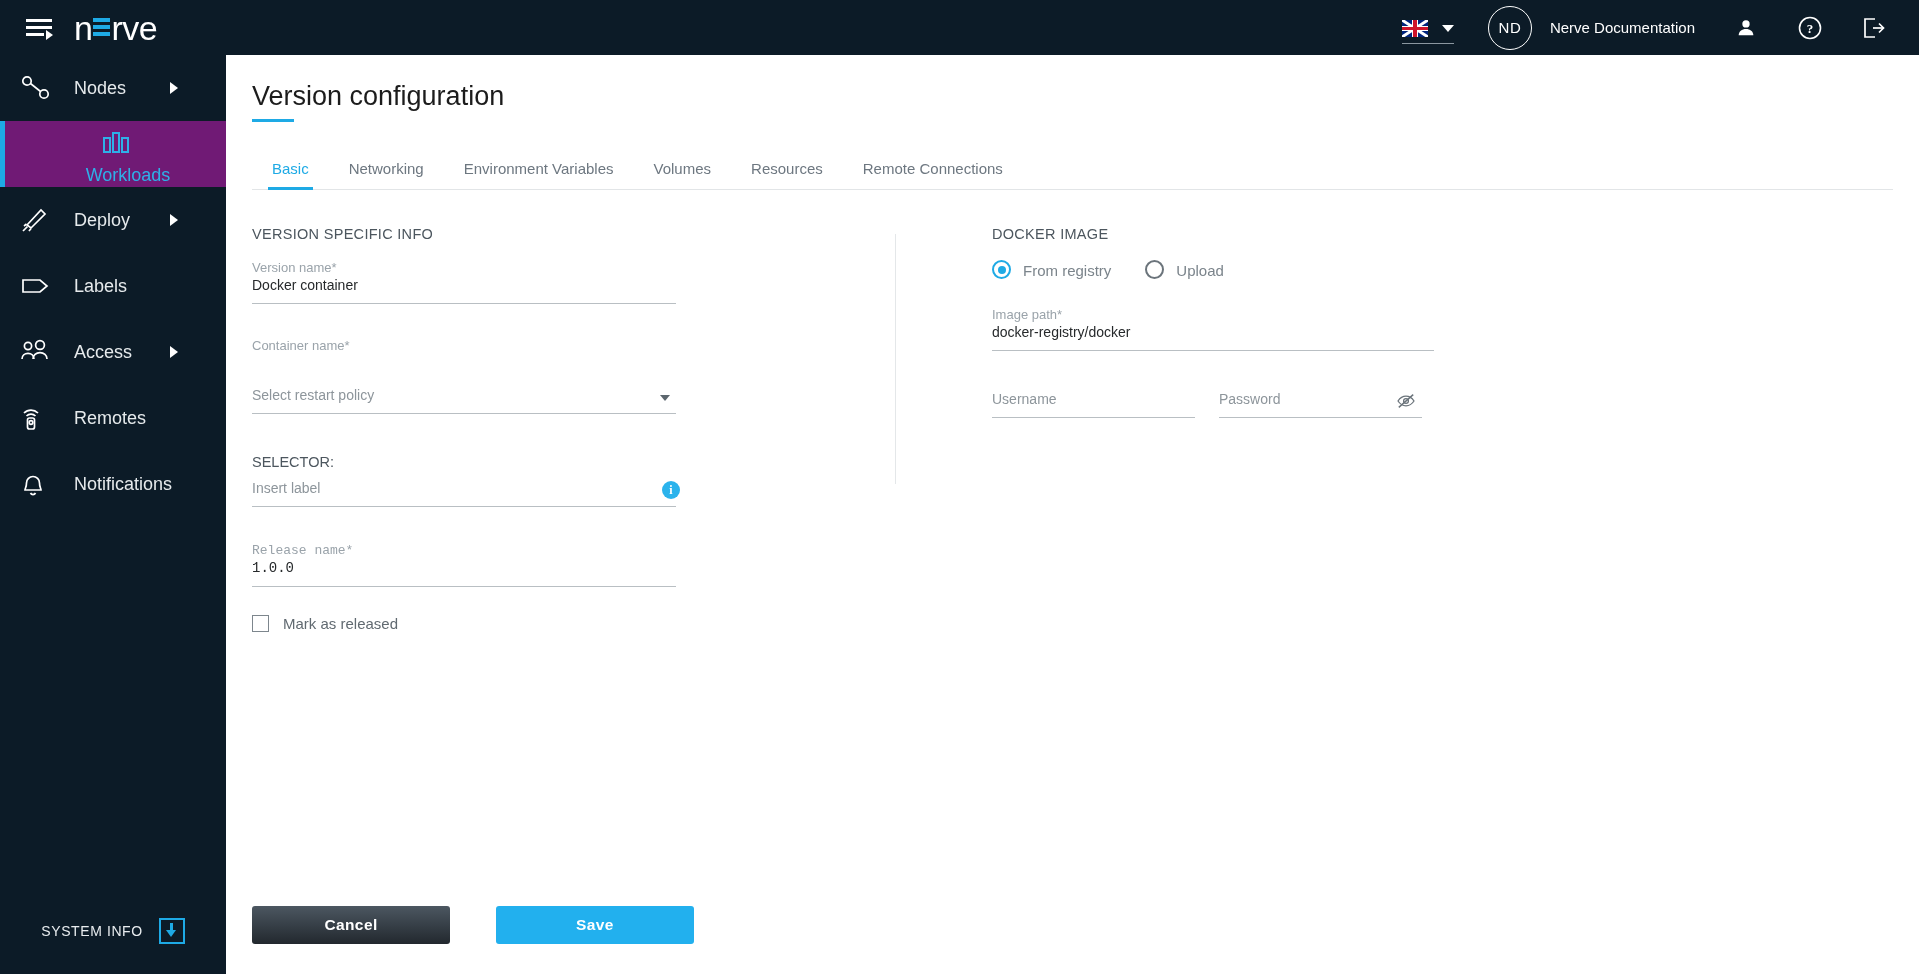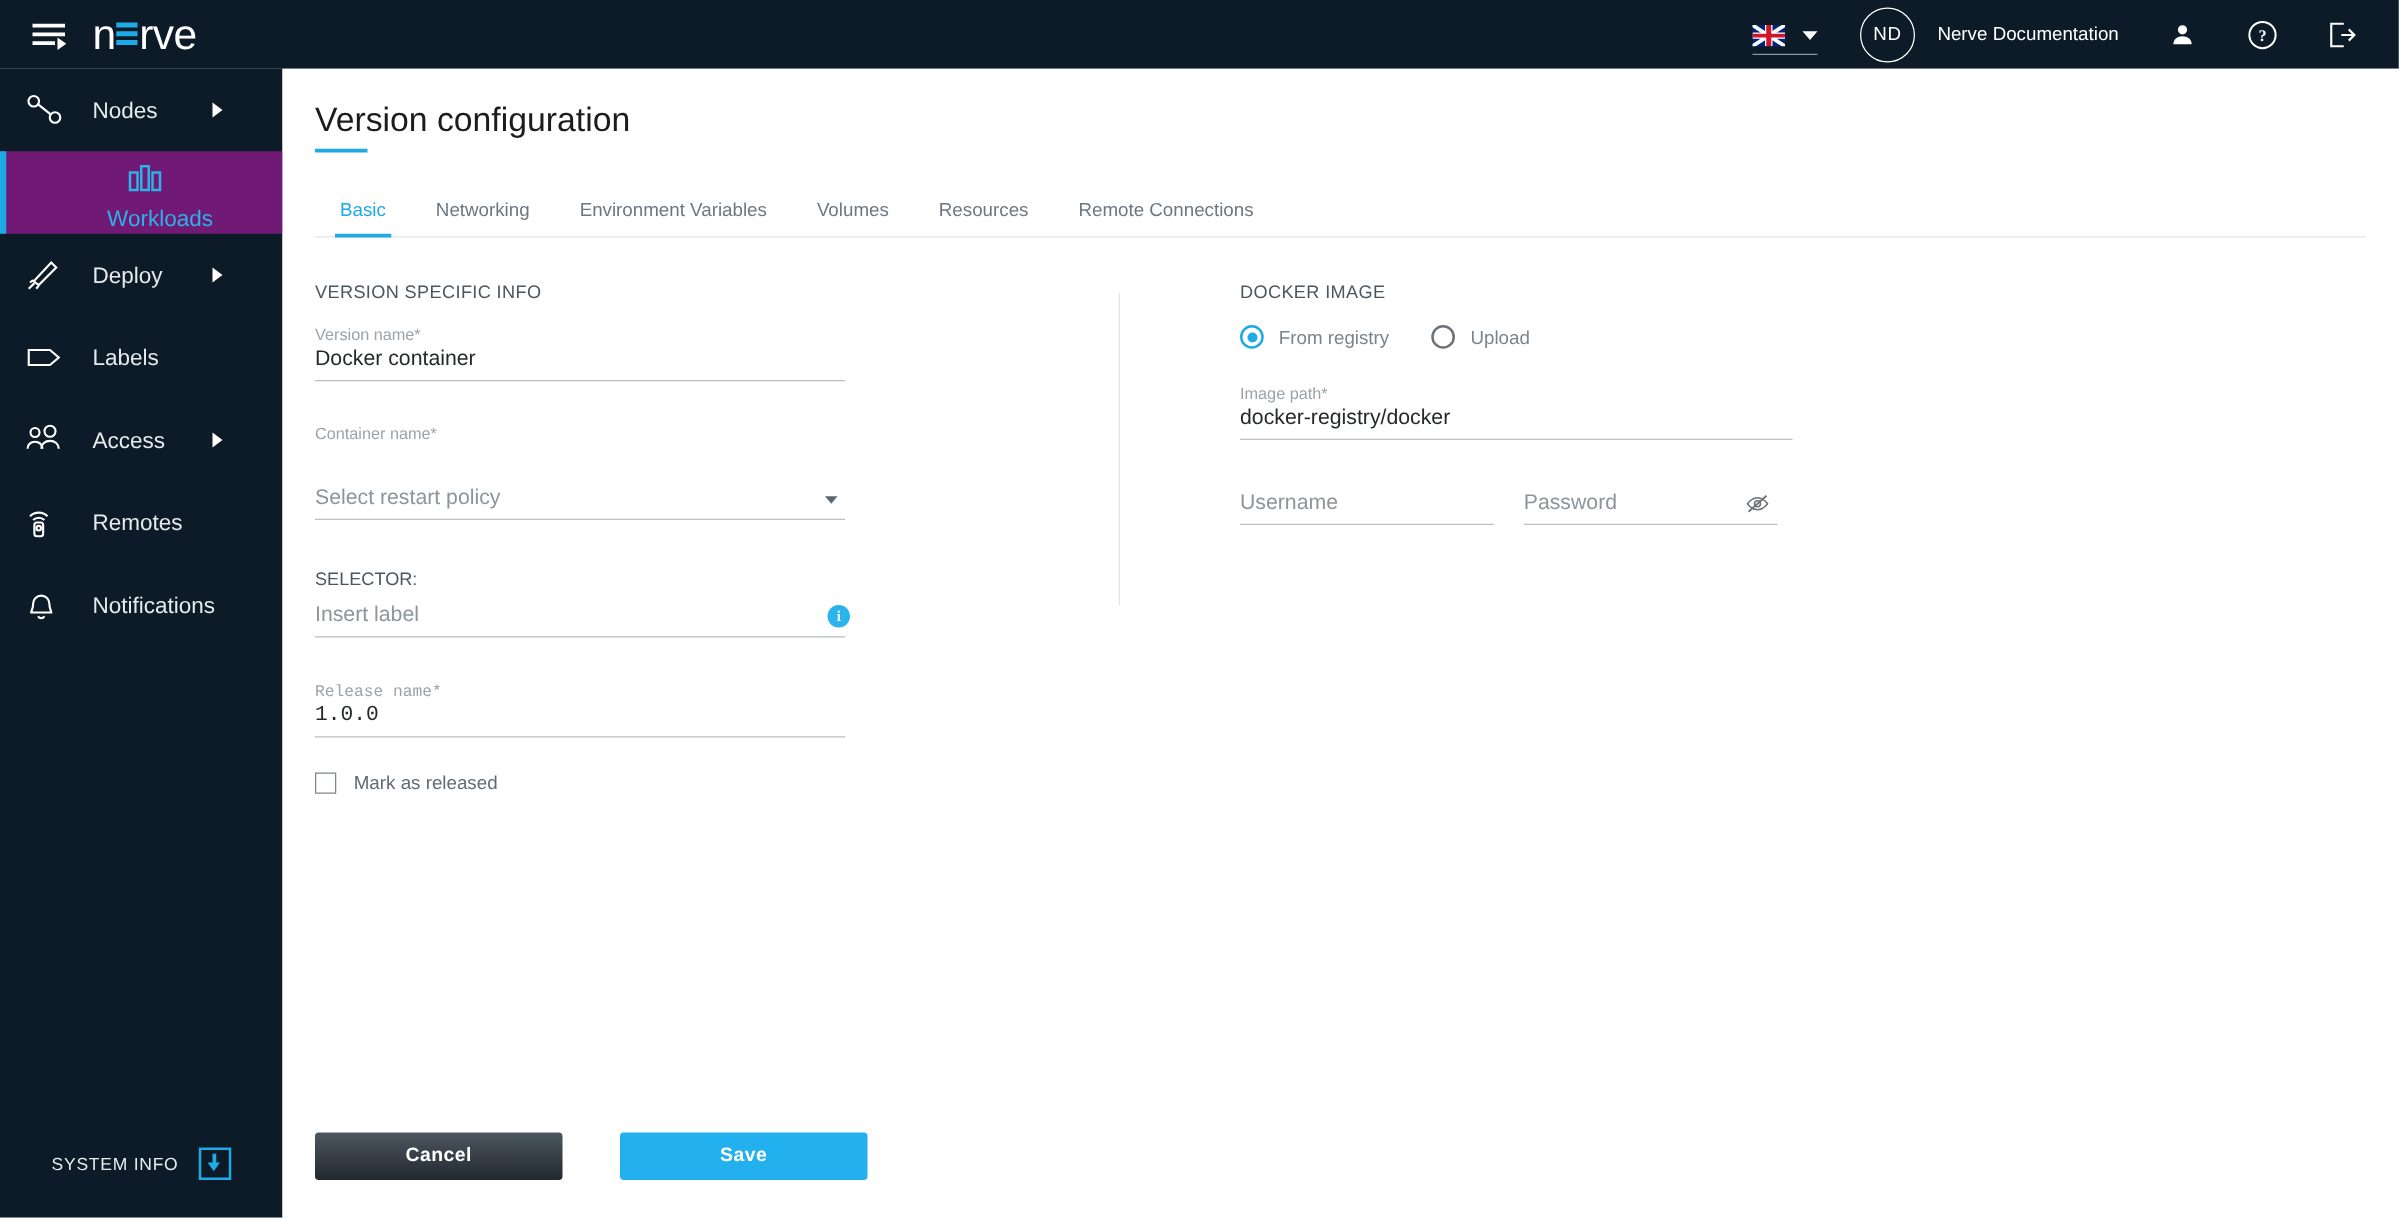--- a/index.html
+++ b/index.html
@@ -198,21 +198,21 @@
   .section-title {
     font-size: 14.5px; color: #4c565e; letter-spacing: .3px;
     margin-bottom: 18px;
   }
   .field { position: relative; margin-bottom: 34px; width: 424px; }
   .field-label {
     font-size: 13px; color: #9aa3aa; margin-bottom: 2px;
     display: block;
   }
   .field-value {
-    font-size: 17px; color: #26292b;
+    font-size: 14px; color: #26292b;
     border-bottom: 1px solid #b9bfc3;
     padding-bottom: 7px; min-height: 27px;
   }
   .field-value.placeholder { color: #8d959b; }
   .dd-caret {
     position: absolute; right: 6px; bottom: 13px;
     width: 0; height: 0;
     border-left: 5.5px solid transparent;
     border-right: 5.5px solid transparent;
     border-top: 6px solid #5c666e;

